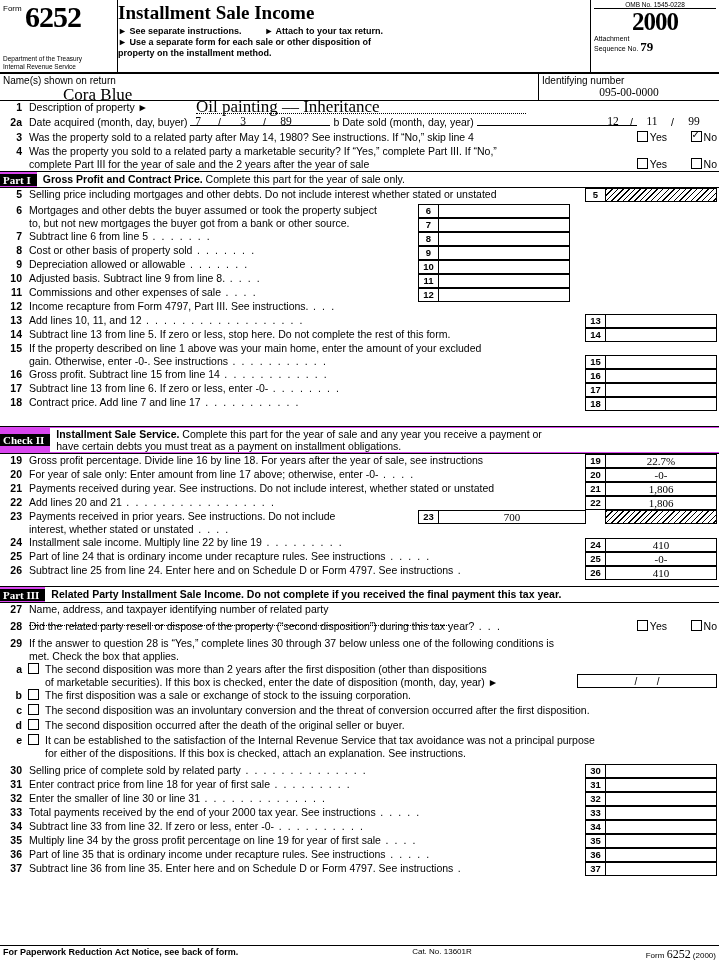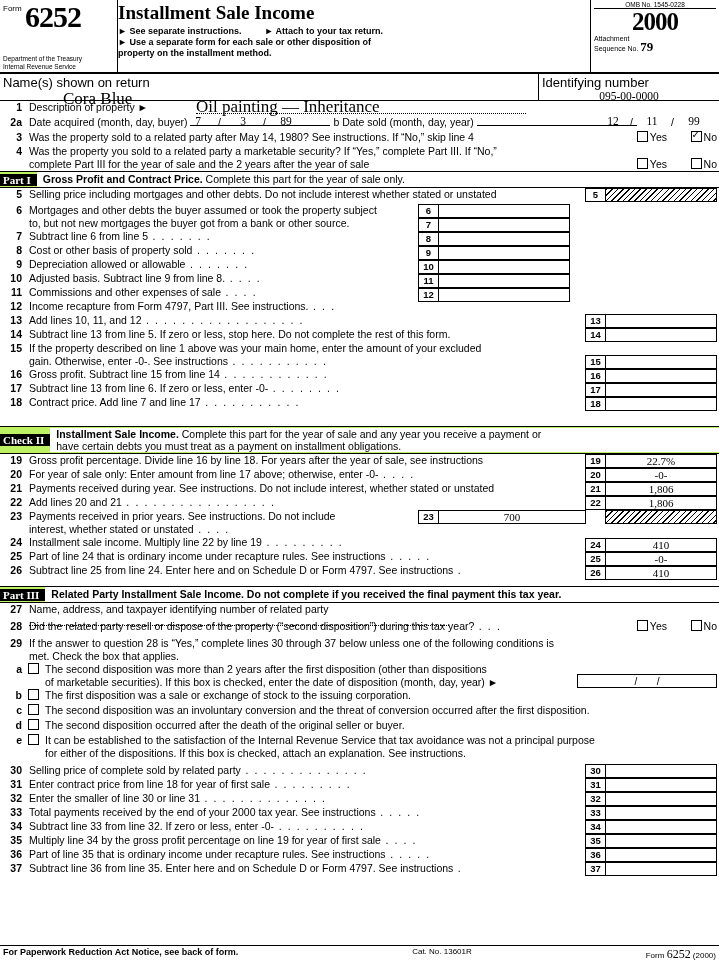--- a/index.html
+++ b/index.html
@@ -25,39 +25,39 @@
   .hdr-right{width:128px;padding:1px 3px;box-sizing:border-box;position:relative;}
   .omb{font-size:6.5px;text-align:center;border-bottom:1px solid #000;}
   .year{font-family:"Liberation Serif",serif;font-weight:bold;font-size:25px;text-align:center;line-height:26px;letter-spacing:-1px;}
   .attach{font-size:7px;line-height:8px;}
   .seqno{font-family:"Liberation Serif",serif;font-weight:bold;font-size:13px;}
 
   
   .namerow{display:flex;border-bottom:1.5px solid #000;height:26px;}
   .namerow .l{flex:1;border-right:1.5px solid #000;padding:1px 3px;box-sizing:border-box;position:relative;}
   .namerow .r{width:180px;padding:1px 3px;box-sizing:border-box;}
-  .tiny{font-size:13px;}
+  .tiny{font-size:10px;}
   .hand{font-family:"Liberation Serif",serif;font-size:17px;}
   .handc{font-family:"Liberation Serif",serif;font-size:11.5px;text-align:center;}
 
   
   .row{display:flex;align-items:flex-start;position:relative;}
   .num{width:22px;text-align:right;padding-right:4px;font-weight:bold;flex:none;font-size:10.5px;}
   .txt{flex:1;padding-left:3px;line-height:13px;}
   b{font-weight:normal;}
   .dots{letter-spacing:1.6px;}
 
   
   .amt-line{position:absolute;right:0;display:flex;height:14px;}
   .amt-num{width:20px;border:1px solid #000;border-right:none;font-weight:bold;font-size:9.5px;text-align:center;background:#fff;box-sizing:border-box;line-height:12px;}
   .amt-box{width:112px;border:1px solid #000;box-sizing:border-box;text-align:center;font-family:"Liberation Serif",serif;font-size:11px;line-height:12px;}
   .hatch{background:repeating-linear-gradient(135deg,#000 0 1px,#fff 1px 4px);}
 
   
-  .partbar{display:flex;align-items:center;border-top:1.5px solid #000;border-bottom:1.5px solid #000;background:#bef264;color:#fff;height:15px;justify-content:flex-end;}
+  .partbar{display:flex;align-items:center;border-top:1.5px solid #000;border-bottom:1.5px solid #000;background:#d946ef;color:#fff;height:15px;justify-content:flex-end;}
   .partlbl{background:#000;color:#fff;font-weight:bold;font-size:11px;padding:0 6px 0 3px;font-family:"Liberation Serif",serif;}
   .parttxt{background:#fff;color:#000;flex:1;font-weight:bold;font-size:10.5px;padding-left:6px;height:15px;line-height:15px;}
   .parttxt2{background:#fff;color:#000;flex:1;font-weight:bold;font-size:10.5px;padding-left:6px;}
 
   .ckbox{display:inline-block;width:9px;height:9px;border:1px solid #000;vertical-align:-1px;margin:0 2px;}
   .ckbox.x{position:relative;}
   .ckbox.x:after{content:"\2713";position:absolute;left:0px;top:-4px;font-size:10px;}
 
   .ln{border-bottom:1px solid #000;display:inline-block;}
   .footer{position:absolute;bottom:0;left:0;right:0;border-top:1.5px solid #000;font-size:9px;display:flex;justify-content:space-between;padding:1px 3px;box-sizing:border-box;}
@@ -297,21 +297,21 @@
     </div>
     <div class="amt-line" style="top:209px;right:2px;">
         <div class="amt-num">18</div>
         <div class="amt-box"></div>
       </div>
   </div>
 
   <div class="partbar" style="height:26px;">
     <div class="partlbl">Check II</div>
     <div class="parttxt2">
-      <span>Installment Sale Income.</span>
+      <span>Installment Sale Service.</span>
       <span style="font-weight:normal;">Complete this part for the year of sale and any year you receive a payment or</span>
       <div style="font-weight:normal;">have certain debts you must treat as a payment on installment obligations.</div>
     </div>
   </div>
 
   <div style="position:relative;height:132px;">
     <div class="row" style="height:14px;">
       <div class="num">19</div>
       <div class="txt">Gross profit percentage. Divide line 16 by line 18. For years after the year of sale, see instructions</div>
     </div>

